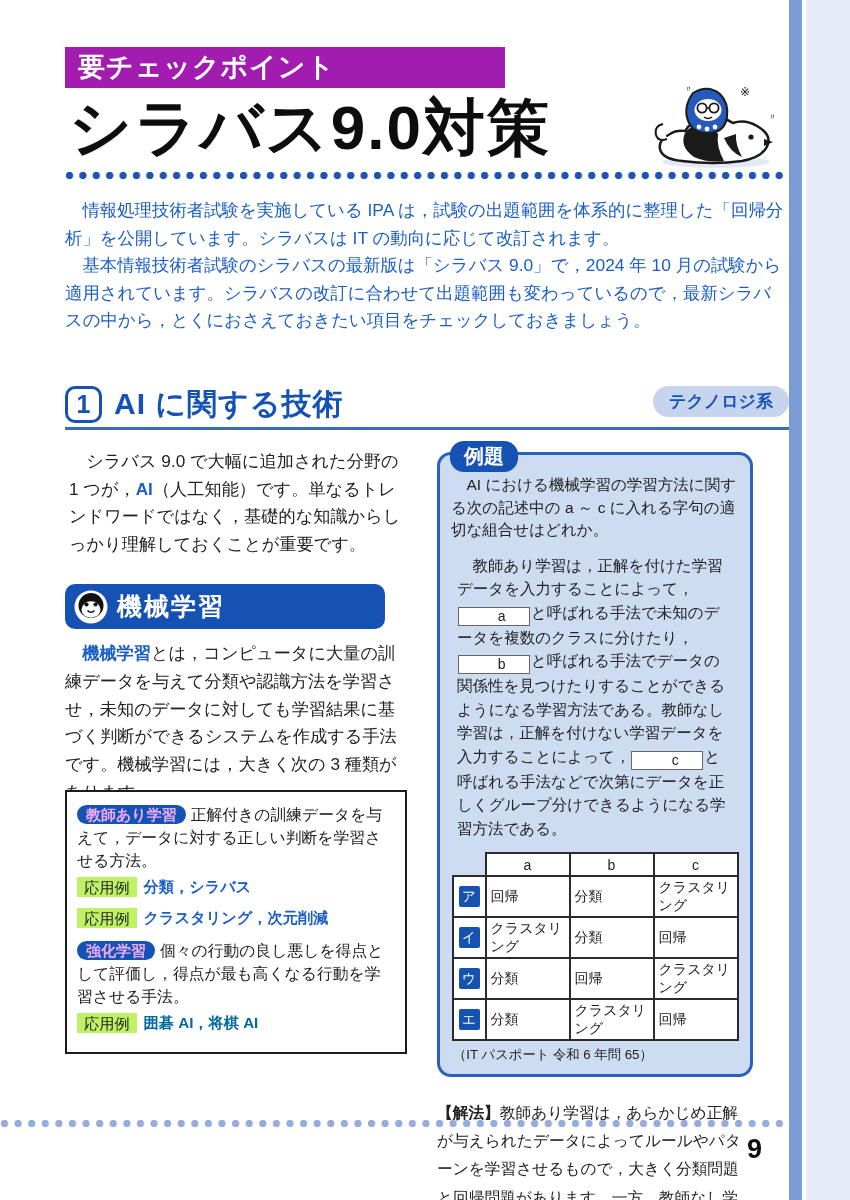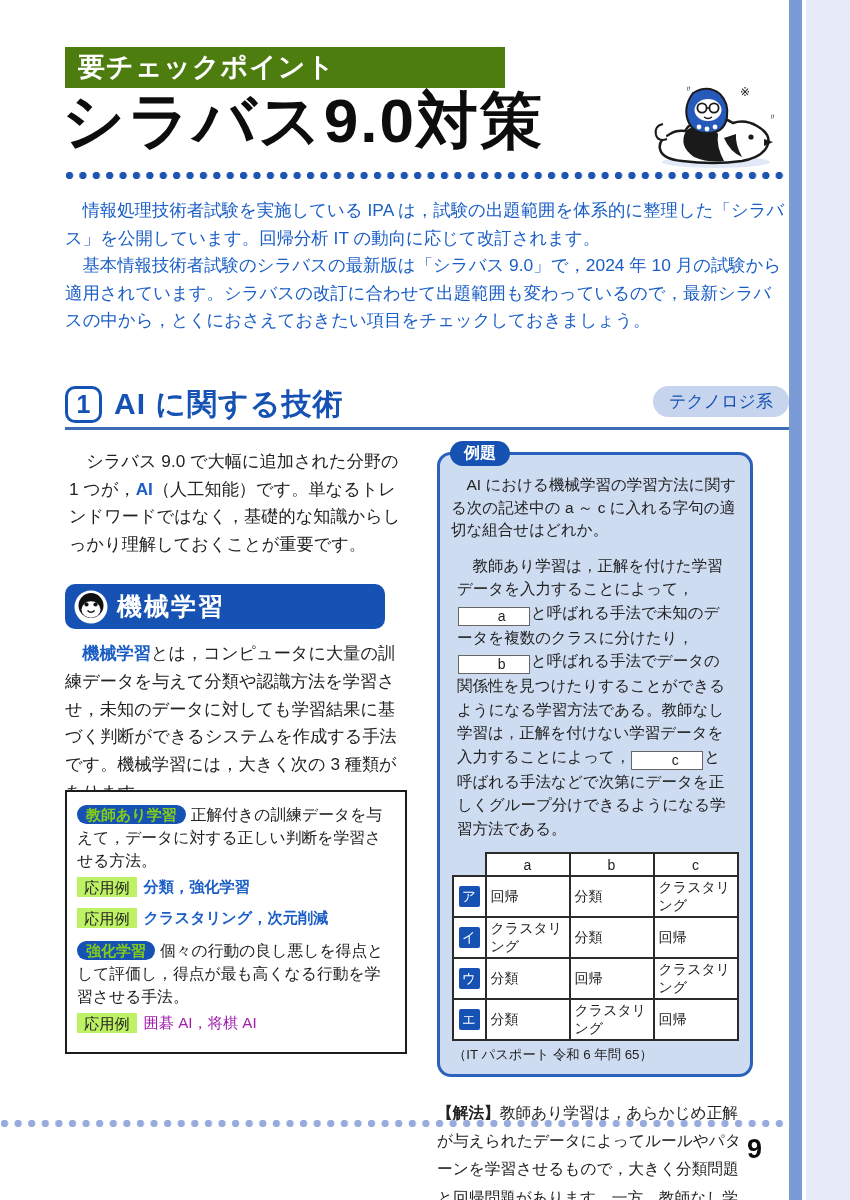--- a/index.html
+++ b/index.html
@@ -7,25 +7,25 @@
   body {
     width:850px; height:1200px; position:relative; background:#ffffff;
     font-family:"Liberation Sans","DejaVu Sans",sans-serif; color:#222;
     overflow:hidden;
   }
   .side-bar-blue { position:absolute; left:789px; top:0; width:13px; height:1200px; background:#7a9bd5; }
   .side-margin  { position:absolute; left:806px; top:0; width:44px; height:1200px; background:#e7ebf7; }
 
   .tag-banner {
     position:absolute; left:65px; top:47px; width:440px; height:41px;
-    background:#4d7c0f; color:#fff; font-size:27px; font-weight:bold;
+    background:#a21caf; color:#fff; font-size:27px; font-weight:bold;
     line-height:41px; padding-left:13px; letter-spacing:1px;
   }
   .main-title {
-    position:absolute; left:62px; top:82px; margin:0;
+    position:absolute; left:62px; top:82px; margin:7px;
     font-size:62px; font-weight:900; color:#0d0d0d; letter-spacing:2px; line-height:1.25;
   }
   .illustration { position:absolute; left:648px; top:82px; width:134px; height:92px; }
 
   .dots-top {
     position:absolute; left:65px; top:171px; width:724px; height:9px;
     background-image:radial-gradient(circle at 4.5px 4.5px,#1f55b2 3.4px,transparent 4px);
     background-size:13.4px 9px; background-repeat:repeat-x;
   }
 
@@ -34,21 +34,21 @@
 
   .section-head {
     position:absolute; left:65px; top:381px; width:724px; height:49px;
     border-bottom:3px solid #3e6cb4; display:flex; align-items:center;
   }
   .sec-num {
     width:37px; height:37px; border:3px solid #1552b4; border-radius:10px;
     color:#1552b4; font-size:25px; font-weight:bold; text-align:center; line-height:31px; background:#fff;
   }
   .sec-title { color:#1552b4; font-size:30px; font-weight:bold; margin-left:12px; letter-spacing:1px; flex:1; }
-  .sec-badge { background:#c7d4ed; color:#1552b4; font-size:17px; font-weight:normal; border-radius:16px; padding:4px 16px; margin-bottom:6px; }
+  .sec-badge { background:#c7d4ed; color:#1552b4; font-size:17px; font-weight:bold; border-radius:16px; padding:4px 16px; margin-bottom:6px; }
 
   .col-left { position:absolute; left:65px; top:444px; width:342px; }
   .lead { margin:4px; font-size:17.2px; line-height:27.5px; text-indent:1em; }
   .term-blue { color:#1a5ec6; font-weight:bold; }
 
   .ml-banner {
     position:absolute; top:140px; left:0; width:320px; height:45px;
     background:#1552b4; border-radius:10px; color:#fff;
     display:flex; align-items:center; gap:9px; padding:0 9px;
     font-size:25px; font-weight:bold; letter-spacing:2px;
@@ -56,34 +56,34 @@
   .penguin-icon { width:34px; height:34px; flex:0 0 34px; }
 
   .ml-def { position:absolute; top:196px; left:0; width:342px; margin:0; font-size:17.2px; line-height:27.8px; text-indent:1em; }
 
   .types-box {
     position:absolute; top:346px; left:0; width:342px;
     border:2.5px solid #1c1c1c; background:#fff; padding:11px 10px 8px;
   }
   .type-desc { margin:0; font-size:15.8px; line-height:23px; }
   .type-pill {
-    background:#1552b4; color:#84cc16; border-radius:13px; padding:1px 9px;
+    background:#1552b4; color:#f0abfc; border-radius:13px; padding:1px 9px;
     font-size:15px; font-weight:bold; margin-right:5px; white-space:nowrap;
   }
   .example-row { margin:5px 0 10px; font-size:15.2px; }
   .example-label { background:#bef264; color:#222; padding:1.5px 7px; }
   .example-value { margin-left:7px; }
   .value-blue { color:#1a5ec6; font-weight:bold; }
-  .value-black { color:#a21caf; font-weight:normal; }
+  .value-black { color:#0369a1; font-weight:bold; }
 
   .col-right { position:absolute; left:437px; top:452px; width:316px; }
   .example-card { position:relative; border:3px solid #2a61bd; border-radius:14px; background:#cedcf1; padding:19px 11px 6px; }
   .example-tag {
     position:absolute; top:-14px; left:10px; background:#1552b4; color:#fff;
-    font-size:16px; font-weight:bold; padding:2px 14px; border-radius:14px;
+    font-size:20px; font-weight:bold; padding:2px 14px; border-radius:14px;
   }
   .q-text { margin:0; font-size:15.5px; line-height:22.5px; text-indent:1em; }
   .q-passage { margin:12px 6px 0; font-size:15.5px; line-height:23.5px; text-indent:1em; }
   .blank {
     display:inline-block; width:72px; height:19px; line-height:17px;
     background:#fff; border:1.5px solid #666; text-align:center;
     font-size:14px; vertical-align:-3px; margin:0 1px;
   }
   .q-table { border-collapse:collapse; margin:12px auto 2px; }
   .q-table th, .q-table td { border:2px solid #2b2b2b; background:#fff; font-weight:normal; }
@@ -134,21 +134,21 @@
     <circle cx="67" cy="45" r="2.4" fill="#ffffff"></circle>
     <text x="92" y="14" font-size="12" fill="#1a1a1a">※</text>
     <text x="36" y="10" font-size="9" fill="#1a1a1a">〃</text>
     <text x="120" y="38" font-size="9" fill="#1a1a1a">〃</text>
   </svg>
 </div>
 
 <div class="dots-top"></div>
 
 <div class="intro">
-  <p>情報処理技術者試験を実施している IPA は，試験の出題範囲を体系的に整理した「シラバス」を公開しています。回帰分析 IT の動向に応じて改訂されます。</p>
+  <p>情報処理技術者試験を実施している IPA は，試験の出題範囲を体系的に整理した「回帰分析」を公開しています。シラバスは IT の動向に応じて改訂されます。</p>
   <p>基本情報技術者試験のシラバスの最新版は「シラバス 9.0」で，2024 年 10 月の試験から適用されています。シラバスの改訂に合わせて出題範囲も変わっているので，最新シラバスの中から，とくにおさえておきたい項目をチェックしておきましょう。</p>
 </div>
 
 <div class="section-head">
   <div class="sec-num">1</div>
   <div class="sec-title">AI に関する技術</div>
   <div class="sec-badge">テクノロジ系</div>
 </div>
 
 <div class="col-left">
@@ -165,21 +165,21 @@
         <path d="M13.5 20.5 q3.5 3.6 7 0" stroke="#111111" stroke-width="1.6" fill="none"></path>
       </svg>
     </span>
     <span>機械学習</span>
   </div>
 
   <p class="ml-def"><span class="term-blue">機械学習</span><span>とは，コンピュータに大量の訓練データを与えて分類や認識方法を学習させ，未知のデータに対しても学習結果に基づく判断ができるシステムを作成する手法です。機械学習には，大きく次の 3 種類があります。</span></p>
 
   <div class="types-box">
     <p class="type-desc"><span class="type-pill">教師あり学習</span><span>正解付きの訓練データを与えて，データに対する正しい判断を学習させる方法。</span></p>
-    <div class="example-row"><span class="example-label">応用例</span><span class="example-value value-blue">分類，強化学習</span></div>
+    <div class="example-row"><span class="example-label">応用例</span><span class="example-value value-blue">分類，シラバス</span></div>
 
     <div class="example-row"><span class="example-label">応用例</span><span class="example-value value-blue">クラスタリング，次元削減</span></div>
 
     <p class="type-desc"><span class="type-pill">強化学習</span><span>個々の行動の良し悪しを得点として評価し，得点が最も高くなる行動を学習させる手法。</span></p>
     <div class="example-row"><span class="example-label">応用例</span><span class="example-value value-black">囲碁 AI，将棋 AI</span></div>
   </div>
 </div>
 
 <div class="col-right">
   <div class="example-card">

